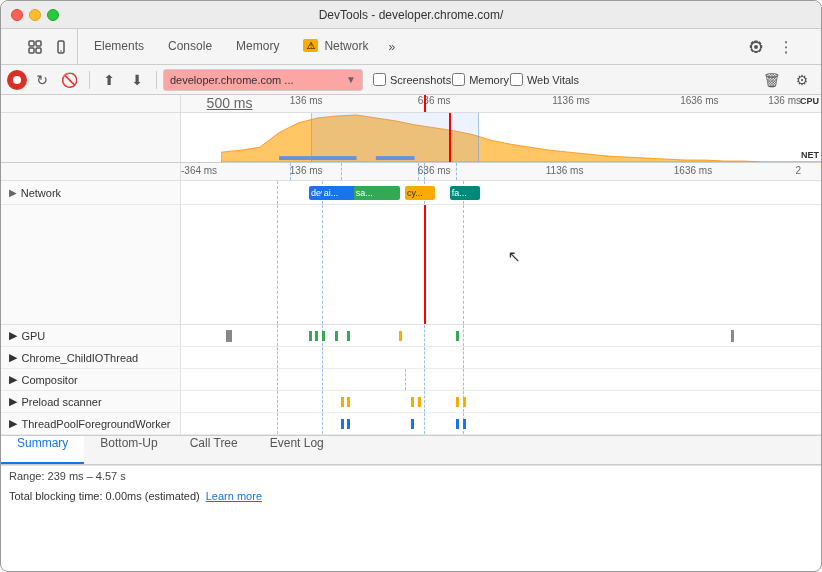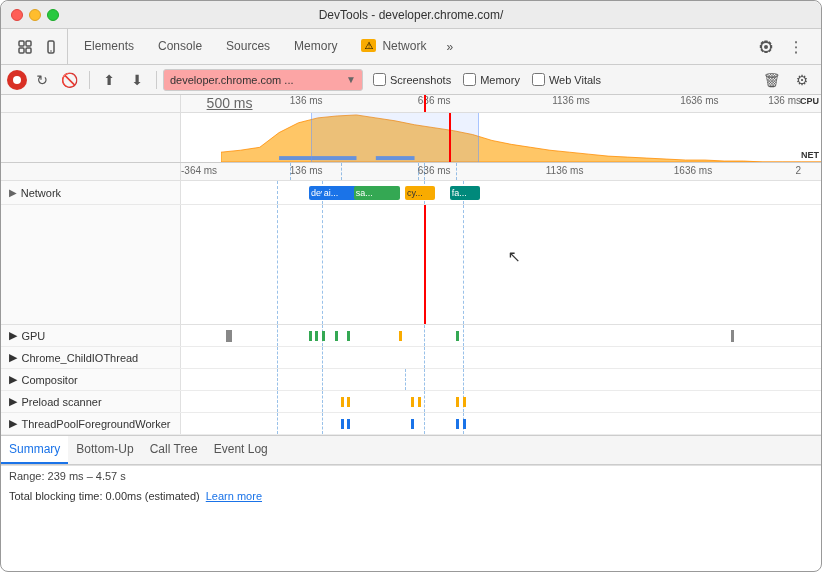--- a/index.html
+++ b/index.html
@@ -45,21 +45,21 @@
       font-weight: 500;
     }
 
     
     .tab-bar {
       background: #f5f5f5;
       border-bottom: 1px solid #ccc;
       display: flex;
       align-items: stretch;
       height: 36px;
-      padding: 0 8px;
+      padding: 0 18px;
     }
     .tab-icons {
       display: flex;
       align-items: center;
       gap: 2px;
       padding: 0 4px;
       border-right: 1px solid #ccc;
       margin-right: 4px;
     }
     .tab-icon-btn {
@@ -148,21 +148,21 @@
       padding: 0 6px;
       display: flex;
       align-items: center;
       font-size: 11px;
       color: #333;
       overflow: hidden;
     }
     .checkbox-group {
       display: flex;
       align-items: center;
-      gap: 12px;
+      gap: 1px;
       margin-left: 8px;
     }
     .checkbox-item {
       display: flex;
       align-items: center;
       gap: 4px;
       font-size: 11px;
       color: #333;
       cursor: pointer;
     }
@@ -284,23 +284,23 @@
     
     .bottom-tabs {
       background: #f5f5f5;
       border-top: 1px solid #ccc;
       border-bottom: 1px solid #ccc;
       height: 30px;
       display: flex;
       align-items: stretch;
     }
     .btab {
-      padding: 0 8px;
-      display: flex;
-      align-items: center;
+      padding: 0 16px;
+      display: flex;
+      align-items: flex-start;
       cursor: pointer;
       font-size: 12px;
       color: #555;
       border-bottom: 2px solid transparent;
     }
     .btab.active {
       color: #1a73e8;
       border-bottom: 2px solid #1a73e8;
       background: #fff;
     }
@@ -371,23 +371,20 @@
         <circle cx="7" cy="11" r="0.8" fill="#555"></circle>
       </svg>
     </div>
   </div>
 
   <div class="tab">
     <span>Elements</span>
   </div>
   <div class="tab">
     <span>Console</span>
-  </div>
-  <div class="tab">
-    <span>Sources</span>
   </div>
   <div class="tab">
     <span>Memory</span>
   </div>
   <div class="tab" style="display:flex;align-items:center;gap:4px;">
     <span class="warning-badge">⚠</span>
     <span>Network</span>
   </div>
   <div class="tab-overflow">»</div>
   <div class="tab-bar-right">

